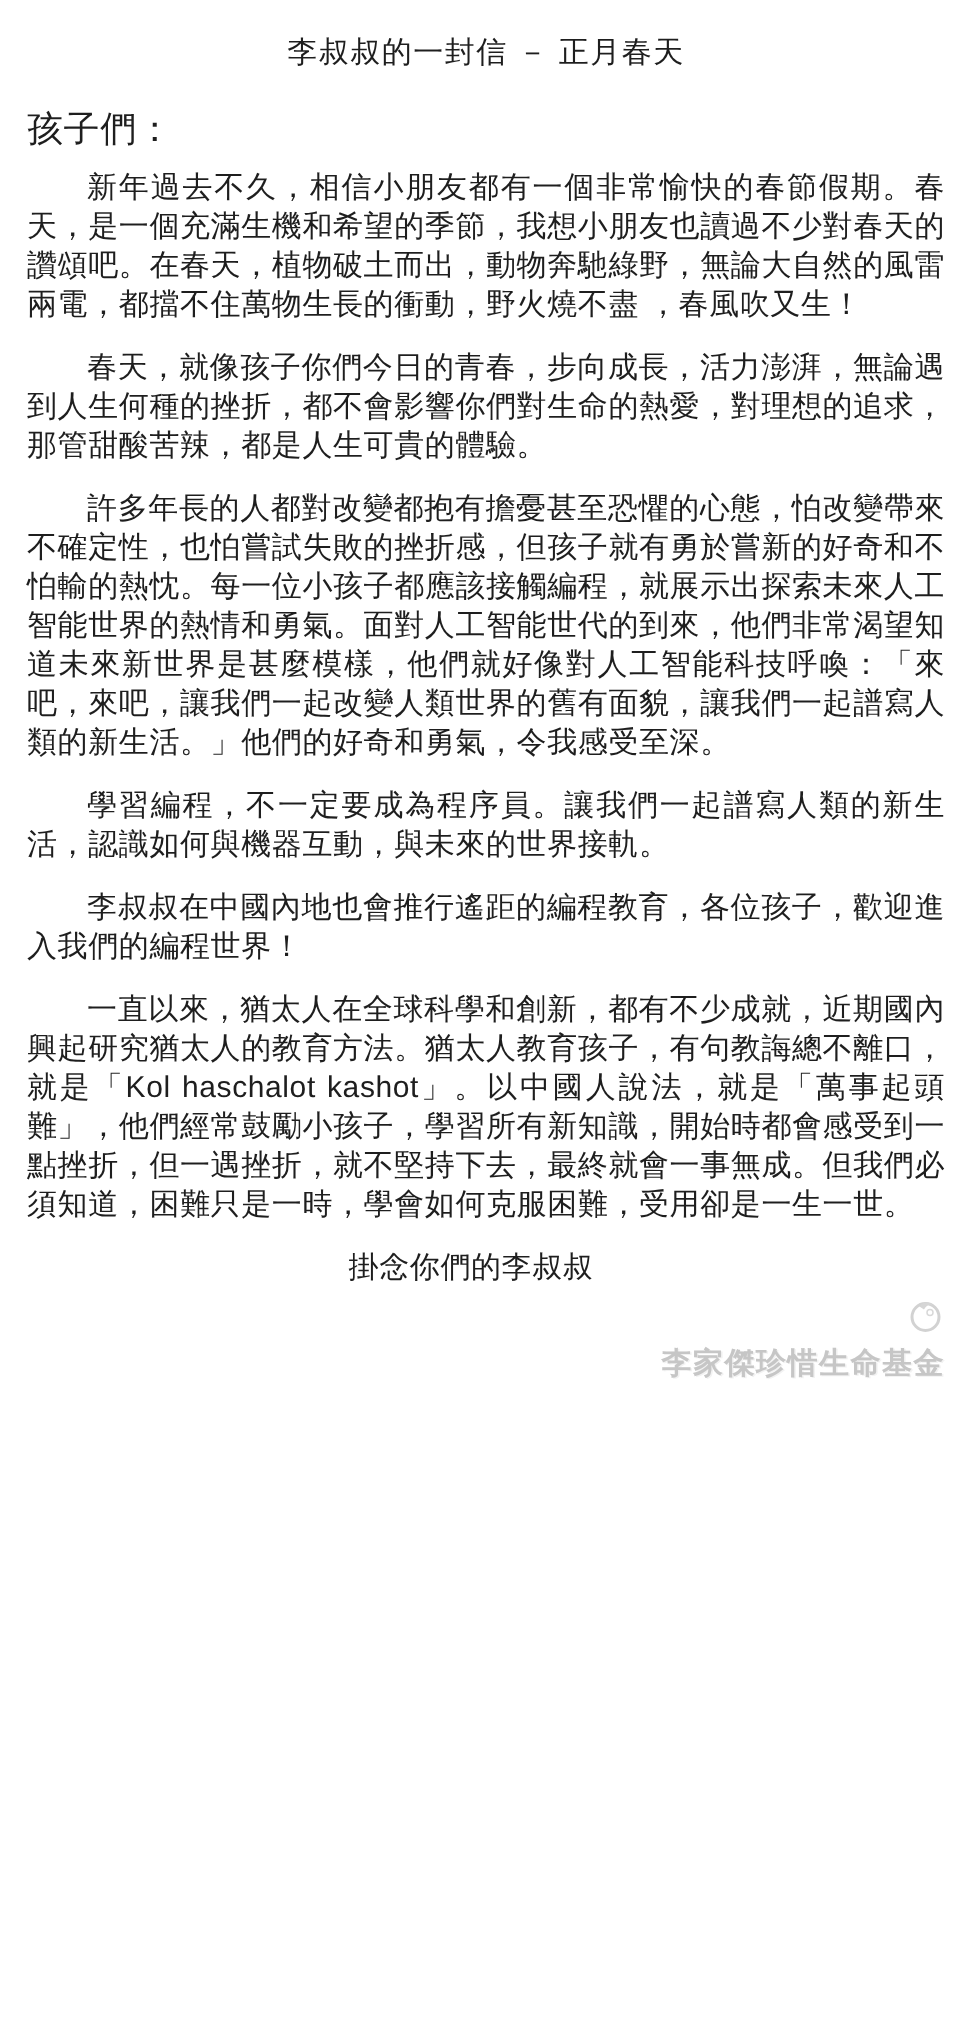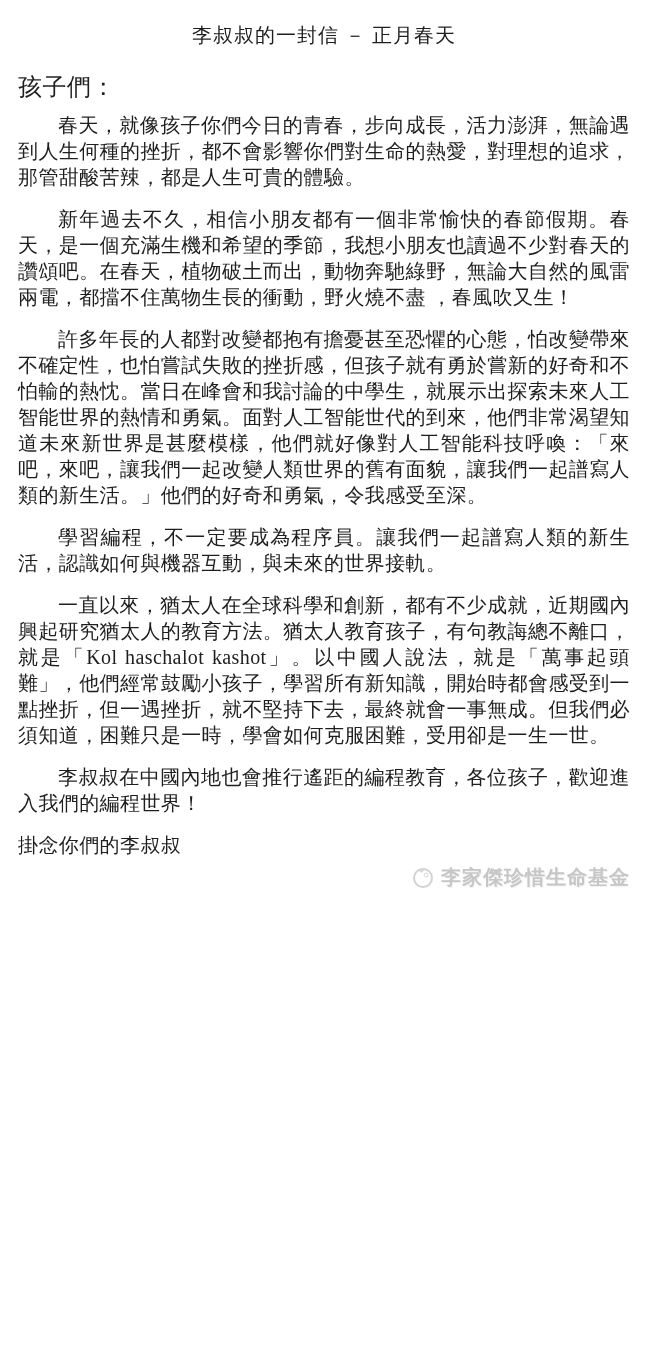--- a/index.html
+++ b/index.html
@@ -9,21 +9,21 @@
   }
   .page {
     position: relative;
     width: 648px;
     height: 1351px;
     margin: 0 auto;
     background: #ffffff;
     overflow: hidden;
     box-sizing: border-box;
     padding: 18px 18px 6px 18px;
-    font-family: Liberation Serif, serif;
+    font-family: Liberation Sans, sans-serif;
     color: #1e1e1e;
   }
   .title {
     font-size: 20px;
     font-weight: normal;
     line-height: 26px;
     text-align: center;
     letter-spacing: 1px;
     margin: 4px 0 26px 0;
   }
@@ -40,30 +40,31 @@
     text-align: justify;
     text-justify: inter-ideograph;
     text-indent: 2em;
     margin: 0 0 16px 0;
     word-break: break-all;
   }
   .signature {
     font-size: 20px;
     line-height: 26px;
     letter-spacing: 0.4px;
-    text-align: left;
+    text-align: center;
     margin: 6px 0 4px 0;
     padding-right: 20px;
   }
   .watermark {
     display: flex;
     justify-content: flex-end;
-    align-items: flex-start;
+    align-items: flex-end;
     gap: 5px;
     margin-top: 6px;
+    flex-direction: column;
   }
   .wm-logo {
     display: inline-block;
     width: 26px;
     height: 26px;
     flex: 0 0 auto;
   }
   .wm-text {
     font-size: 20px;
     letter-spacing: 1px;
@@ -75,26 +76,26 @@
 </head>
 <body>
 
 <div class="page">
 
   <h1 class="title">李叔叔的一封信 － 正月春天</h1>
 
   <p class="salutation">孩子們：</p>
 
   <div>
+    <p class="body-paragraph">新年過去不久，相信小朋友都有一個非常愉快的春節假期。春天，是一個充滿生機和希望的季節，我想小朋友也讀過不少對春天的讚頌吧。在春天，植物破土而出，動物奔馳綠野，無論大自然的風雷兩電，都擋不住萬物生長的衝動，野火燒不盡 ，春風吹又生！</p>
     <p class="body-paragraph">春天，就像孩子你們今日的青春，步向成長，活力澎湃，無論遇到人生何種的挫折，都不會影響你們對生命的熱愛，對理想的追求，那管甜酸苦辣，都是人生可貴的體驗。</p>
-    <p class="body-paragraph">新年過去不久，相信小朋友都有一個非常愉快的春節假期。春天，是一個充滿生機和希望的季節，我想小朋友也讀過不少對春天的讚頌吧。在春天，植物破土而出，動物奔馳綠野，無論大自然的風雷兩電，都擋不住萬物生長的衝動，野火燒不盡 ，春風吹又生！</p>
-    <p class="body-paragraph">許多年長的人都對改變都抱有擔憂甚至恐懼的心態，怕改變帶來不確定性，也怕嘗試失敗的挫折感，但孩子就有勇於嘗新的好奇和不怕輸的熱忱。當日在峰會和我討論的中學生，就展示出探索未來人工智能世界的熱情和勇氣。面對人工智能世代的到來，他們非常渴望知道未來新世界是甚麼模樣，他們就好像對人工智能科技呼喚：「來吧，來吧，讓我們一起改變人類世界的舊有面貌，讓我們一起譜寫人類的新生活。」他們的好奇和勇氣，令我感受至深。</p>
+    <p class="body-paragraph">許多年長的人都對改變都抱有擔憂甚至恐懼的心態，怕改變帶來不確定性，也怕嘗試失敗的挫折感，但孩子就有勇於嘗新的好奇和不怕輸的熱忱。每一位小孩子都應該接觸編程，就展示出探索未來人工智能世界的熱情和勇氣。面對人工智能世代的到來，他們非常渴望知道未來新世界是甚麼模樣，他們就好像對人工智能科技呼喚：「來吧，來吧，讓我們一起改變人類世界的舊有面貌，讓我們一起譜寫人類的新生活。」他們的好奇和勇氣，令我感受至深。</p>
     <p class="body-paragraph">學習編程，不一定要成為程序員。讓我們一起譜寫人類的新生活，認識如何與機器互動，與未來的世界接軌。</p>
+    <p class="body-paragraph">李叔叔在中國內地也會推行遙距的編程教育，各位孩子，歡迎進入我們的編程世界！</p>
     <p class="body-paragraph">一直以來，猶太人在全球科學和創新，都有不少成就，近期國內興起研究猶太人的教育方法。猶太人教育孩子，有句教誨總不離口，就是「Kol haschalot kashot」。以中國人說法，就是「萬事起頭難」，他們經常鼓勵小孩子，學習所有新知識，開始時都會感受到一點挫折，但一遇挫折，就不堅持下去，最終就會一事無成。但我們必須知道，困難只是一時，學會如何克服困難，受用卻是一生一世。</p>
-    <p class="body-paragraph">李叔叔在中國內地也會推行遙距的編程教育，各位孩子，歡迎進入我們的編程世界！</p>
   </div>
 
   <p class="signature">掛念你們的李叔叔</p>
 
   <div class="watermark">
     <span class="wm-logo">
       <svg width="26" height="26" viewBox="0 0 26 26" aria-hidden="true">
         <circle cx="13" cy="14" r="9" fill="none" stroke="#d2d2d2" stroke-width="2"></circle>
         <path d="M9 7 Q13 2 18 6 Q14 5 12 9 Z" fill="#d6d6d6"></path>
         <circle cx="16" cy="11" r="2" fill="#ffffff" stroke="#d8d8d8" stroke-width="1"></circle>

